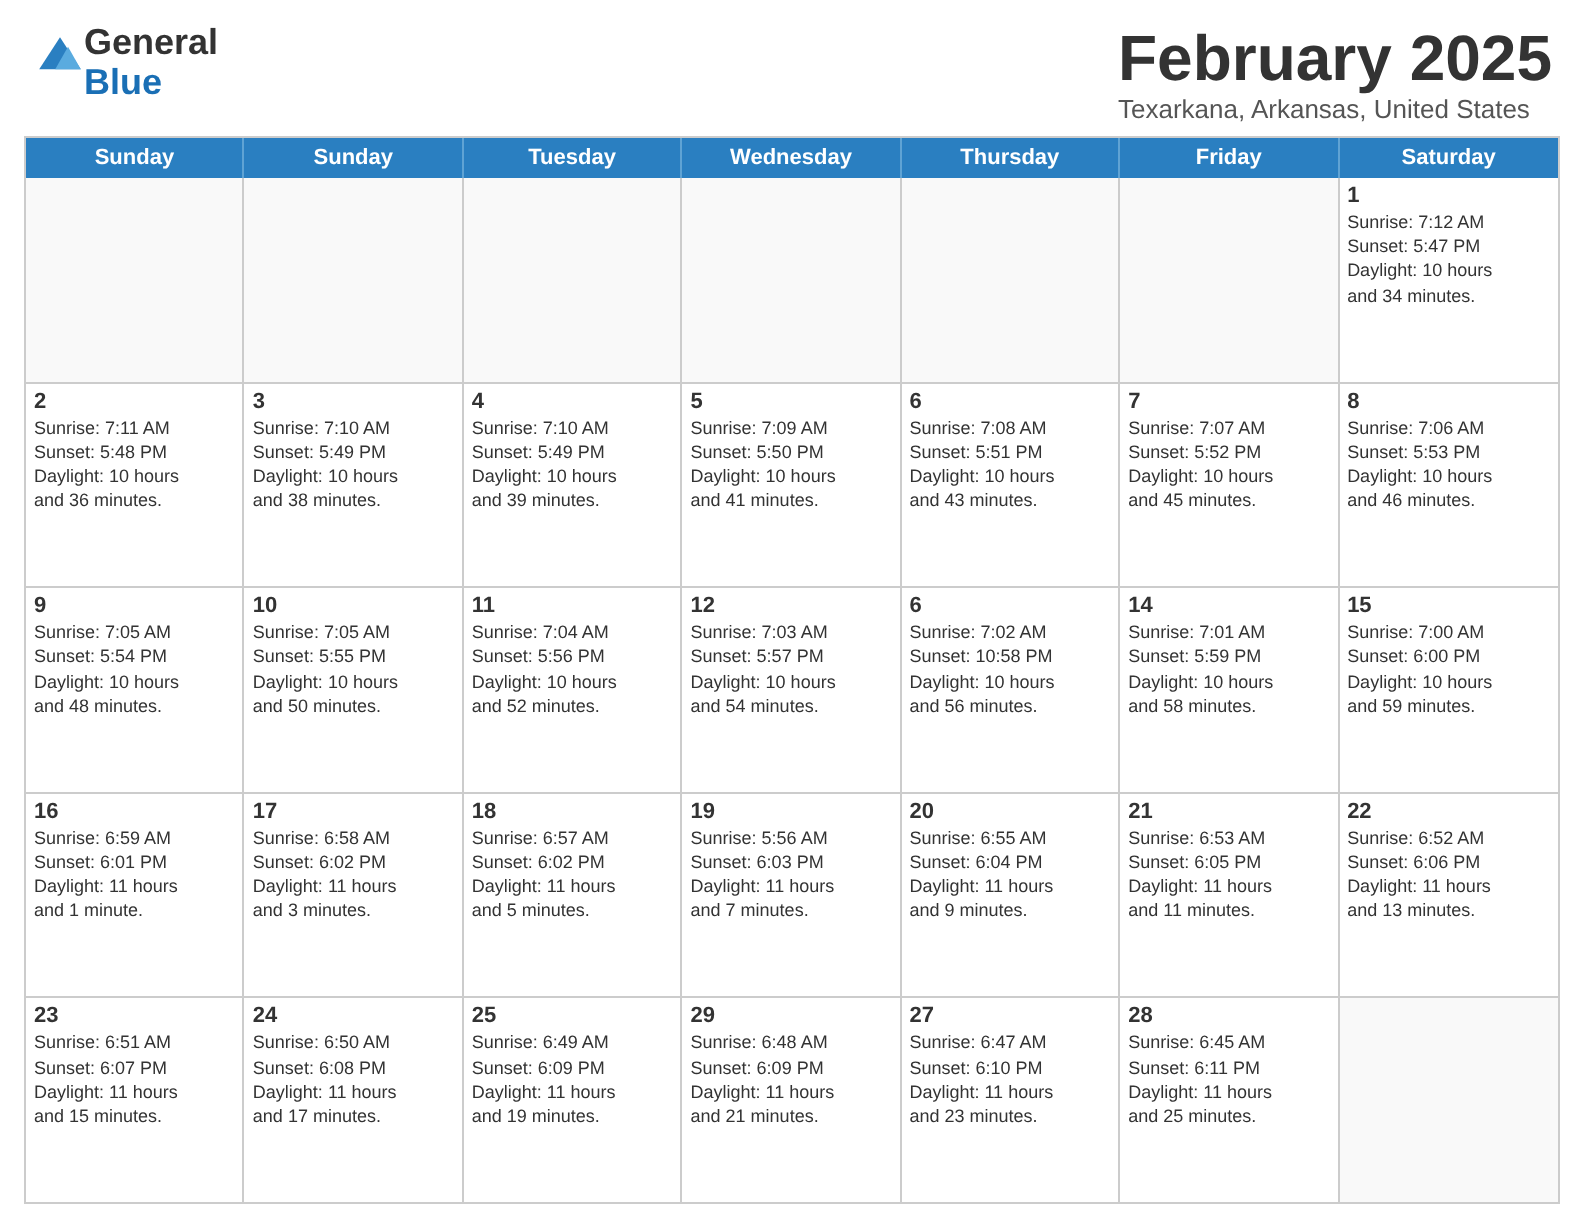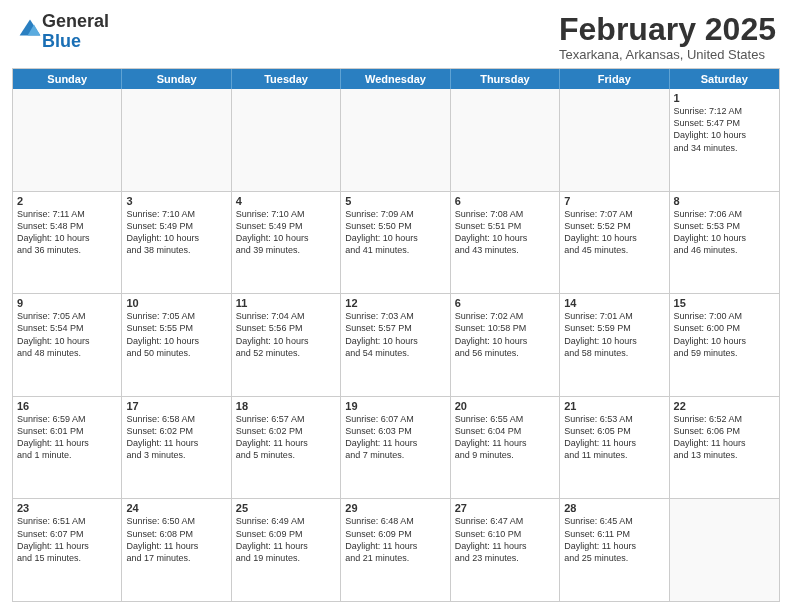--- a/index.html
+++ b/index.html
@@ -277,21 +277,21 @@
           </div>
           <div class="day-cell">
             <span class="day-num">18</span>
             <div class="day-info" style="white-space: pre-line;">Sunrise: 6:57 AM
 Sunset: 6:02 PM
 Daylight: 11 hours
 and 5 minutes.</div>
           </div>
           <div class="day-cell">
             <span class="day-num">19</span>
-            <div class="day-info" style="white-space: pre-line;">Sunrise: 6:07 AM
+            <div class="day-info" style="white-space: pre-line;">Sunrise: 5:56 AM
 Sunset: 6:03 PM
 Daylight: 11 hours
 and 7 minutes.</div>
           </div>
           <div class="day-cell">
             <span class="day-num">20</span>
             <div class="day-info" style="white-space: pre-line;">Sunrise: 6:55 AM
 Sunset: 6:04 PM
 Daylight: 11 hours
 and 9 minutes.</div>

